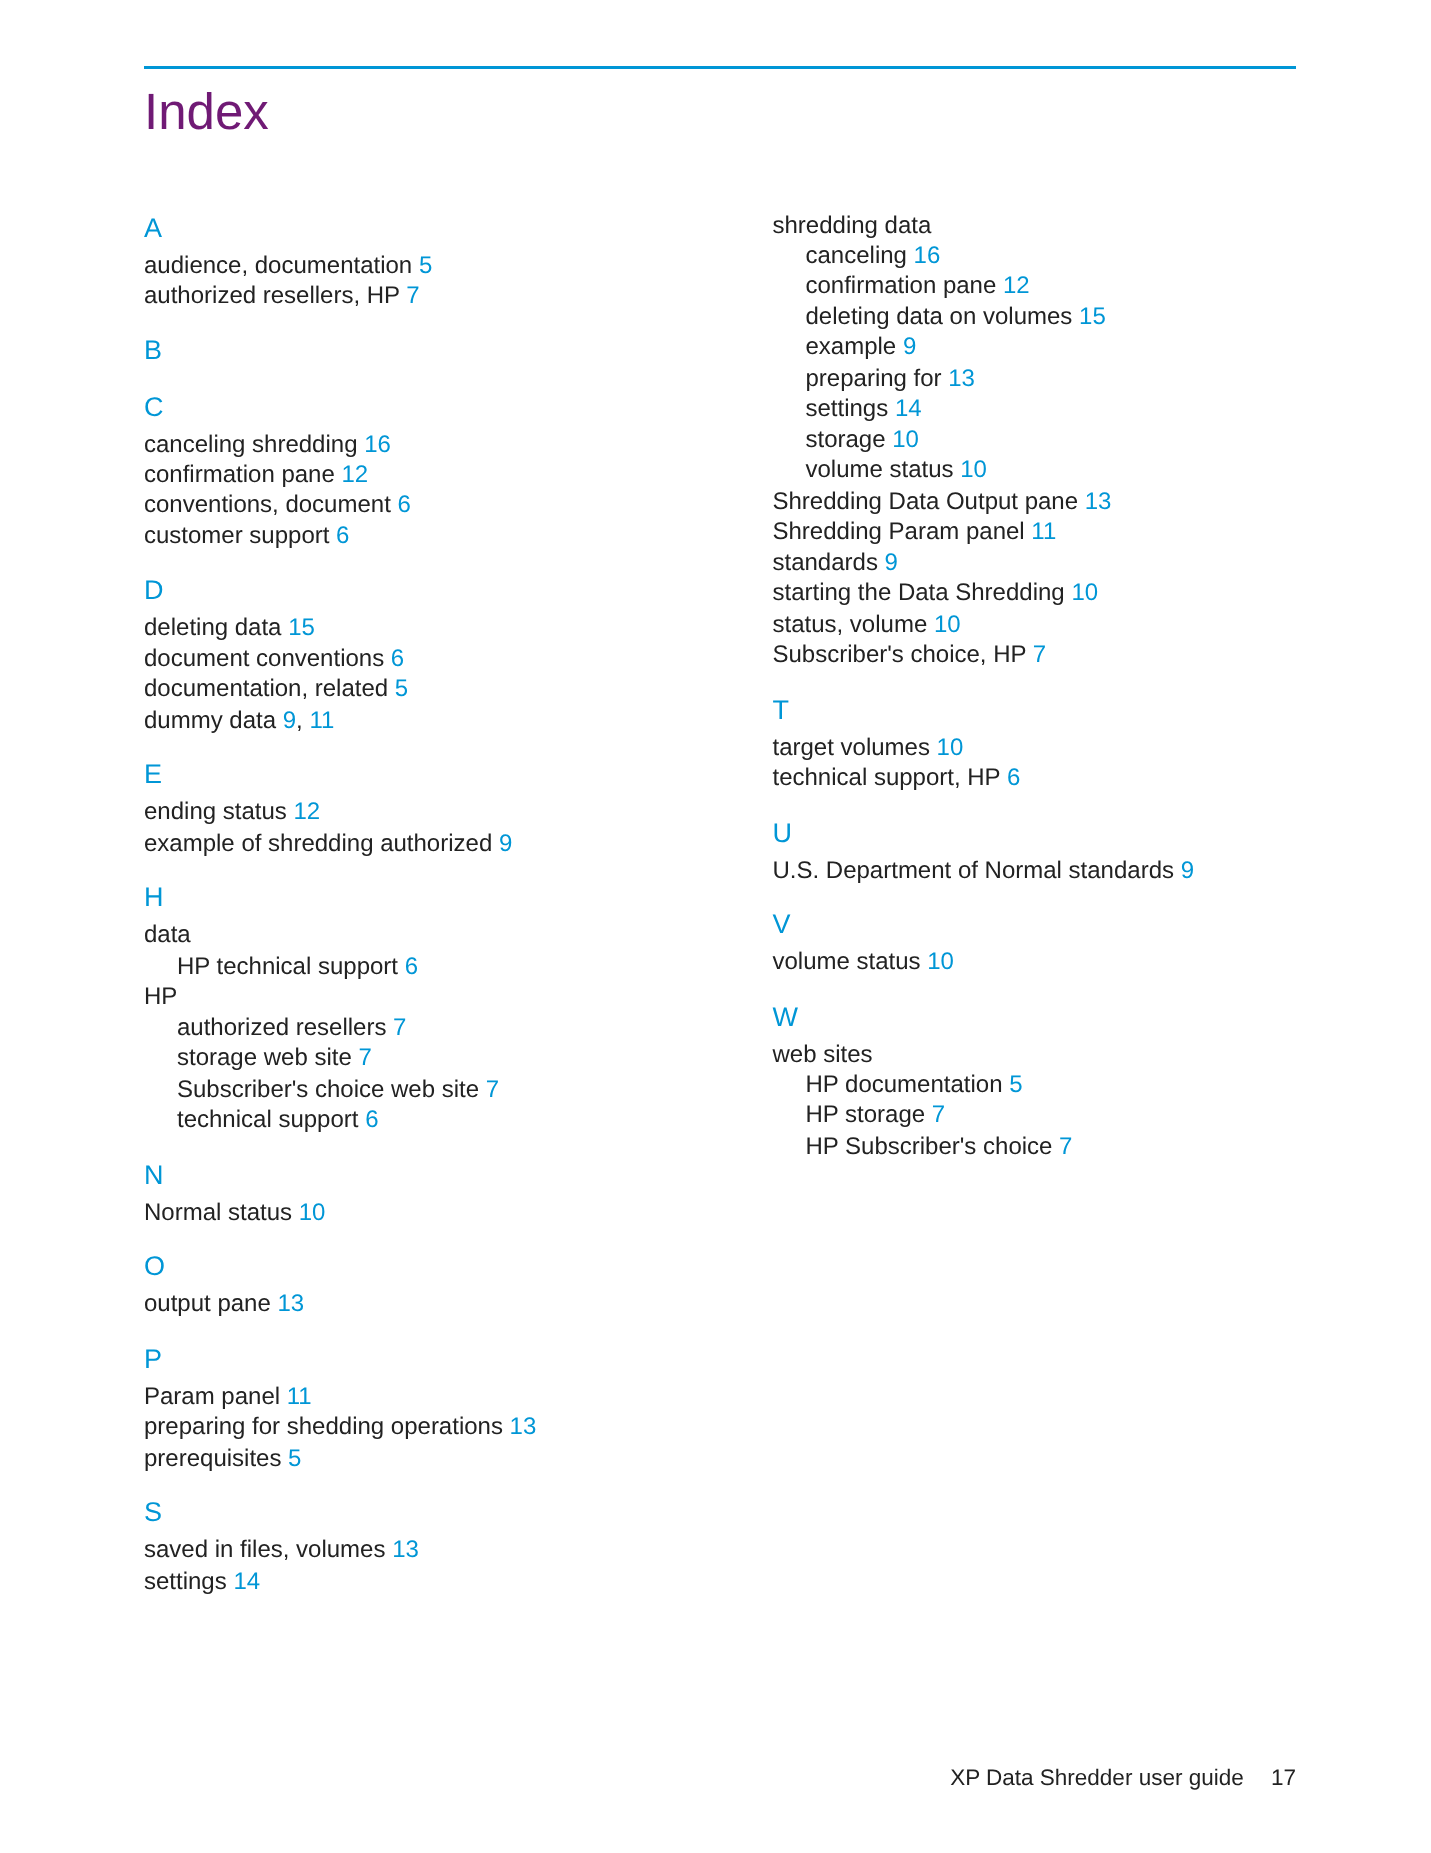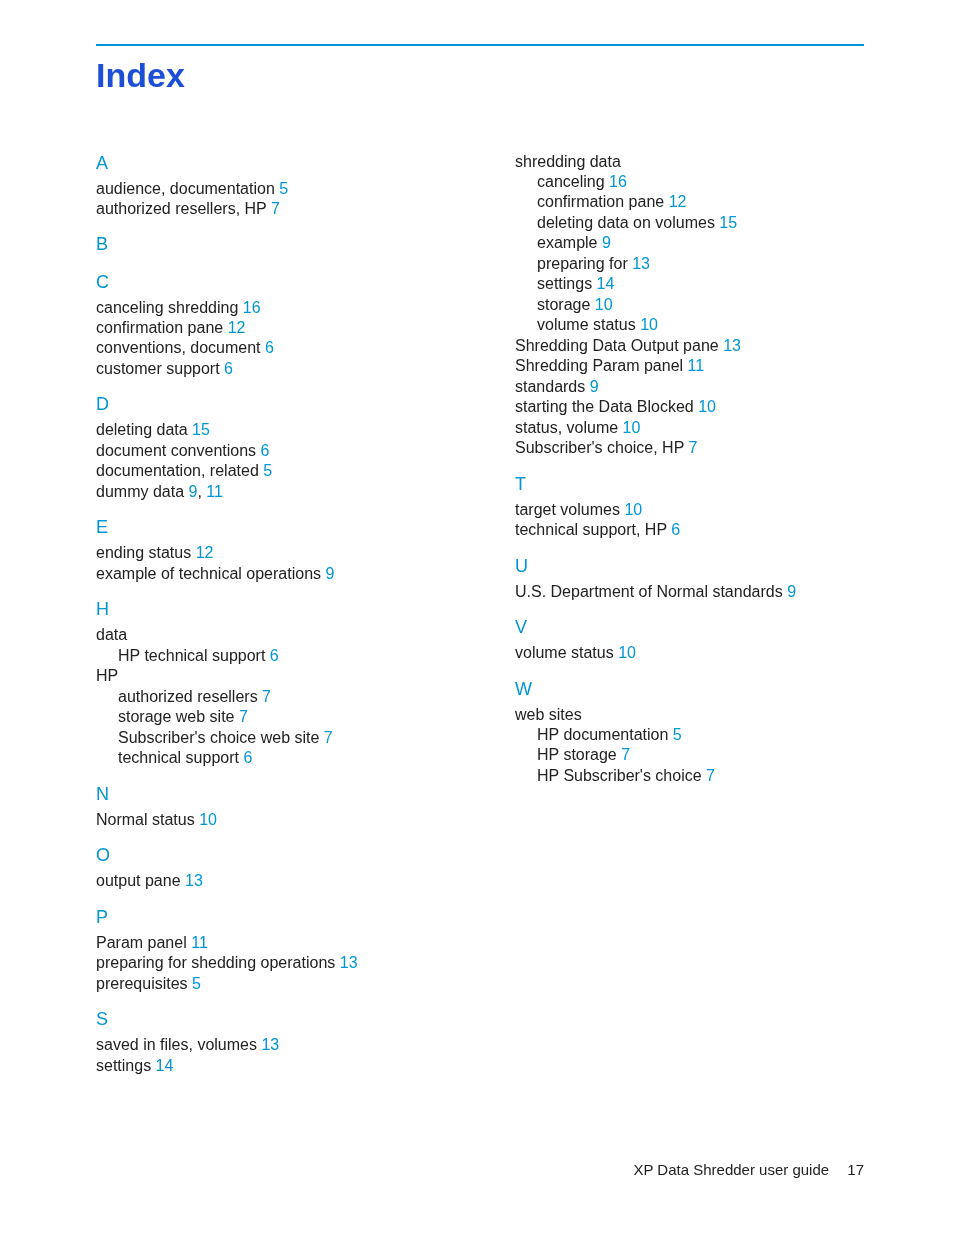--- a/index.html
+++ b/index.html
@@ -18,23 +18,23 @@
     padding: 44px 90px 40px 96px;
     position: relative;
   }
   .rule {
     border: none;
     border-top: 2px solid #0096d6;
     margin: 0 0 8px 0;
   }
   .title {
     font-size: 34px;
-    font-weight: 700;
-    color: #1d4ed8;
-    margin: 6px 0 54px 0;
+    font-weight: 400;
+    color: #701a75;
+    margin: 6px 0 43px 0;
   }
   .columns {
     display: flex;
     gap: 70px;
   }
   .col {
     flex: 1 1 0;
     max-width: 380px;
   }
   .letter {
@@ -47,21 +47,21 @@
   .entry { margin: 0; font-weight: 300; }
   .sub { margin: 0 0 0 22px; font-weight: 400; }
   .pg {
     color: #0096d6;
     cursor: pointer;
   }
   .sep { color: #222; }
   .footer {
     position: absolute;
     right: 90px;
-    bottom: 56px;
+    bottom: 40px;
     font-size: 15px;
     font-weight: 300;
   }
   .footer .pnum { margin-left: 14px; }
 </style>
 </head>
 <body>
 
 <div class="page">
   <hr class="rule">
@@ -78,21 +78,21 @@
         <div class="entry"><span>confirmation pane</span> <span class="pg">12</span></div>
         <div class="entry"><span>conventions, document</span> <span class="pg">6</span></div>
         <div class="entry"><span>customer support</span> <span class="pg">6</span></div>
         <div class="letter">D</div>
         <div class="entry"><span>deleting data</span> <span class="pg">15</span></div>
         <div class="entry"><span>document conventions</span> <span class="pg">6</span></div>
         <div class="entry"><span>documentation, related</span> <span class="pg">5</span></div>
         <div class="entry"><span>dummy data</span> <span class="pg">9</span><span class="sep">, </span><span class="pg">11</span></div>
         <div class="letter">E</div>
         <div class="entry"><span>ending status</span> <span class="pg">12</span></div>
-        <div class="entry"><span>example of technical operations</span> <span class="pg">9</span></div>
+        <div class="entry"><span>example of shredding authorized</span> <span class="pg">9</span></div>
         <div class="letter">H</div>
         <div class="entry"><span>data</span></div>
         <div class="sub"><span>HP technical support</span> <span class="pg">6</span></div>
         <div class="entry"><span>HP</span></div>
         <div class="sub"><span>authorized resellers</span> <span class="pg">7</span></div>
         <div class="sub"><span>storage web site</span> <span class="pg">7</span></div>
         <div class="sub"><span>Subscriber's choice web site</span> <span class="pg">7</span></div>
         <div class="sub"><span>technical support</span> <span class="pg">6</span></div>
         <div class="letter">N</div>
         <div class="entry"><span>Normal status</span> <span class="pg">10</span></div>
@@ -112,21 +112,21 @@
         <div class="sub"><span>confirmation pane</span> <span class="pg">12</span></div>
         <div class="sub"><span>deleting data on volumes</span> <span class="pg">15</span></div>
         <div class="sub"><span>example</span> <span class="pg">9</span></div>
         <div class="sub"><span>preparing for</span> <span class="pg">13</span></div>
         <div class="sub"><span>settings</span> <span class="pg">14</span></div>
         <div class="sub"><span>storage</span> <span class="pg">10</span></div>
         <div class="sub"><span>volume status</span> <span class="pg">10</span></div>
         <div class="entry"><span>Shredding Data Output pane</span> <span class="pg">13</span></div>
         <div class="entry"><span>Shredding Param panel</span> <span class="pg">11</span></div>
         <div class="entry"><span>standards</span> <span class="pg">9</span></div>
-        <div class="entry"><span>starting the Data Blocked</span> <span class="pg">10</span></div>
+        <div class="entry"><span>starting the Data Shredding</span> <span class="pg">10</span></div>
         <div class="entry"><span>status, volume</span> <span class="pg">10</span></div>
         <div class="entry"><span>Subscriber's choice, HP</span> <span class="pg">7</span></div>
         <div class="letter">T</div>
         <div class="entry"><span>target volumes</span> <span class="pg">10</span></div>
         <div class="entry"><span>technical support, HP</span> <span class="pg">6</span></div>
         <div class="letter">U</div>
         <div class="entry"><span>U.S. Department of Normal standards</span> <span class="pg">9</span></div>
         <div class="letter">V</div>
         <div class="entry"><span>volume status</span> <span class="pg">10</span></div>
         <div class="letter">W</div>

